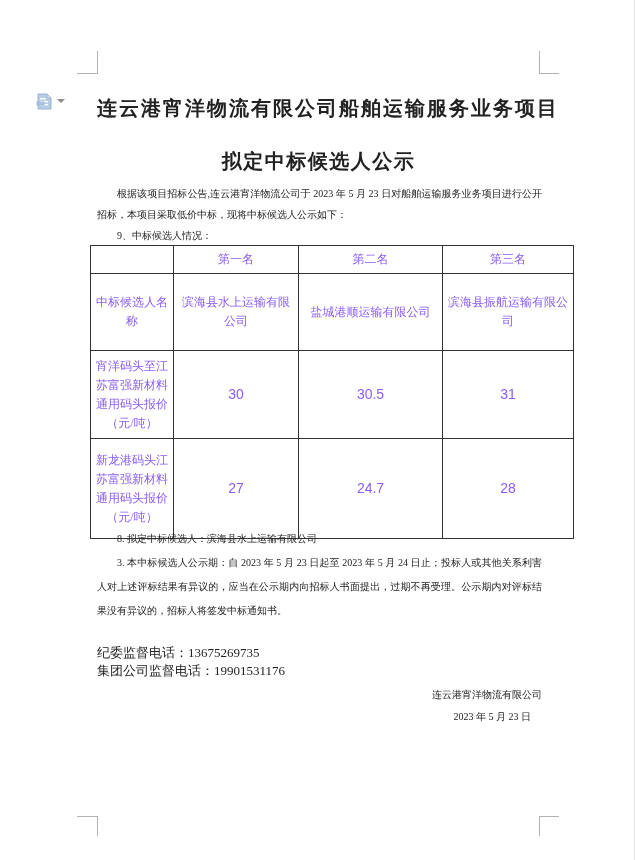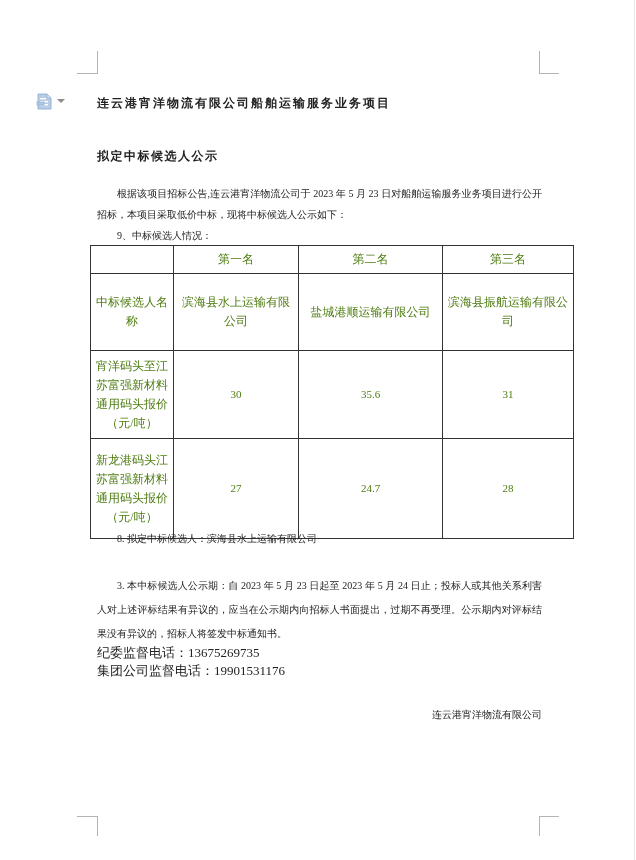--- a/index.html
+++ b/index.html
@@ -14,43 +14,43 @@
   .mark-tl{left:77px;top:51px;width:20px;height:22px;border-right:1px solid #b3b3b3;border-bottom:1px solid #b3b3b3;}
   .mark-tr{left:539px;top:51px;width:19px;height:22px;border-left:1px solid #b3b3b3;border-bottom:1px solid #b3b3b3;}
   .mark-bl{left:77px;top:816px;width:20px;height:19px;border-right:1px solid #b3b3b3;border-top:1px solid #b3b3b3;}
   .mark-br{left:539px;top:816px;width:19px;height:19px;border-left:1px solid #b3b3b3;border-top:1px solid #b3b3b3;}
   
   .paste-widget{position:absolute;left:36px;top:92px;width:32px;height:20px;cursor:pointer;}
   .paste-widget svg{position:absolute;left:0;top:0;}
   .caret{position:absolute;left:21px;top:7px;width:0;height:0;
     border-left:4px solid transparent;border-right:4px solid transparent;border-top:4px solid #8c8c8c;}
   
-  .doc-title{position:absolute;left:97px;width:443px;text-align:left;
-    font-size:12px;font-weight:bold;letter-spacing:2px;white-space:nowrap;}
+  .doc-title{position:absolute;left:97px;width:443px;text-align:center;
+    font-size:20px;font-weight:bold;letter-spacing:2px;white-space:nowrap;}
   .t1{top:95px;}
   .t2{top:148px;letter-spacing:1.5px;}
   .para{position:absolute;left:97px;width:445px;font-size:10px;text-align:justify;}
   .p-intro{top:183px;line-height:21px;text-indent:2em;}
   .p-item1{top:225px;line-height:21px;text-indent:2em;}
   .p-item2{top:528px;line-height:21px;text-indent:2em;}
-  .p-item3{top:574px;line-height:24px;text-indent:2em;}
+  .p-item3{top:551px;line-height:24px;text-indent:2em;}
   .p-phones{top:644px;line-height:18px;font-size:13px;}
-  .p-sign{top:684px;line-height:22px;text-align:right;margin-top:20px;}
+  .p-sign{top:684px;line-height:22px;text-align:right;}
   .sign-date{padding-right:11px;}
   
   table.bid{position:absolute;left:90px;top:245px;border-collapse:collapse;table-layout:fixed;
-    font-size:12px;color:#4d7c0f;}
+    font-size:12px;color:#8b5cf6;}
   table.bid td{border:1px solid #333333;vertical-align:middle;text-align:center;
     padding:1px 3px;line-height:19px;overflow:hidden;}
   tr.r-head{height:28px;}
   tr.r-names{height:77px;}
   tr.r-price1{height:88px;margin-top:24px;}
   tr.r-price2{height:100px;}
   td.lbl-left{text-align:left;}
-  td.num{font-family:Liberation Serif, serif;font-size:11px;}
+  td.num{font-family:Liberation Sans, sans-serif;font-size:14px;}
 </style>
 </head>
 <body>
 
 <div class="page-edge"></div>
 
 <div class="mark mark-tl"></div>
 <div class="mark mark-tr"></div>
 <div class="mark mark-bl"></div>
 <div class="mark mark-br"></div>
@@ -91,21 +91,21 @@
     </tr>
     <tr class="r-names">
       <td>中标候选人名称</td>
       <td>滨海县水上运输有限公司</td>
       <td>盐城港顺运输有限公司</td>
       <td>滨海县振航运输有限公司</td>
     </tr>
     <tr class="r-price1">
       <td class="lbl-left">宵洋码头至江苏富强新材料通用码头报价（元/吨）</td>
       <td class="num">30</td>
-      <td class="num">35.6</td>
+      <td class="num">30.5</td>
       <td class="num">31</td>
     </tr>
     <tr class="r-price2">
       <td class="lbl-left">新龙港码头江苏富强新材料通用码头报价（元/吨）</td>
       <td class="num">27</td>
       <td class="num">24.7</td>
       <td class="num">28</td>
     </tr>
   </tbody>
 </table>
@@ -113,13 +113,14 @@
 <div class="para p-item2">8. 拟定中标候选人：滨海县水上运输有限公司</div>
 <div class="para p-item3">3. 本中标候选人公示期：自 2023 年 5 月 23 日起至 2023 年 5 月 24 日止；投标人或其他关系利害人对上述评标结果有异议的，应当在公示期内向招标人书面提出，过期不再受理。公示期内对评标结果没有异议的，招标人将签发中标通知书。</div>
 
 <div class="para p-phones">
   <div>纪委监督电话：13675269735</div>
   <div>集团公司监督电话：19901531176</div>
 </div>
 
 <div class="para p-sign">
   <div>连云港宵洋物流有限公司</div>
+  <div class="sign-date">2023 年 5 月 23 日</div>
 </div>
 
 </body></html>

